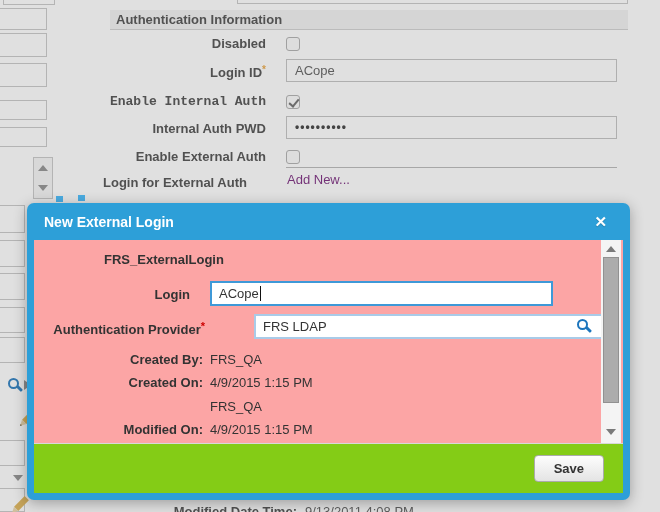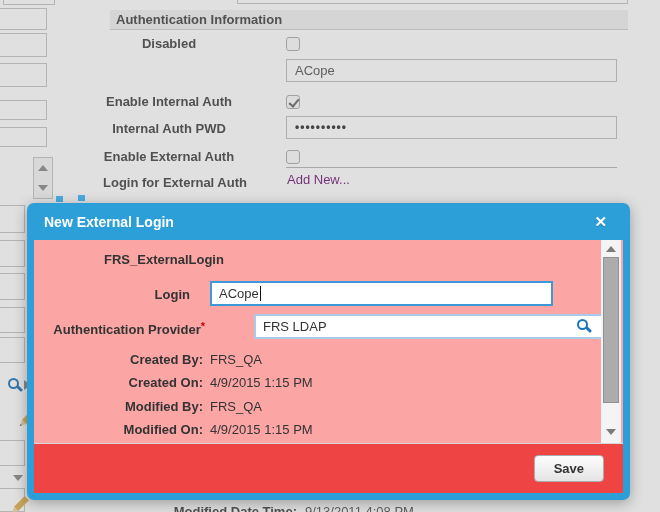--- a/index.html
+++ b/index.html
@@ -6,21 +6,21 @@
   html,body { background:#fff; }
   body { font-family:"Liberation Sans", sans-serif; font-size:13px; color:#444; }
   #stage { position:relative; width:660px; height:512px; overflow:hidden; background:#fff; }
 
   
   .bg { position:absolute; inset:0; z-index:1; }
   .frag-box { position:absolute; background:#fff; border:1px solid #c6c6c6; }
   .section-bar { position:absolute; left:110px; top:10px; width:518px; height:20px;
                  background:#f1f1f1; border-bottom:1px solid #cfcfcf;
                  font-weight:bold; color:#444; line-height:19px; padding-left:6px; }
-  .bg-label { position:absolute; left:60px; width:218px; text-align:center;
+  .bg-label { position:absolute; left:48px; width:218px; text-align:right;
               font-weight:bold; color:#444; white-space:nowrap; }
   .req-orange { color:#e8a33d; font-size:10px; vertical-align:4px; }
   .req-red { color:#cc0000; font-size:11px; vertical-align:4px; }
   .bg-input { position:absolute; left:286px; width:331px; height:23px; background:#fff;
               border:1px solid #bfbfbf; color:#555; line-height:21px; padding-left:8px; }
   .pwd { letter-spacing:1px; font-size:12px; font-weight:bold; color:#333; }
   .cb { position:absolute; width:14px; height:14px; background:#fbfbfb;
         border:1px solid #ababab; border-radius:3px; }
   .cb.checked::after { content:""; position:absolute; left:4px; top:1px; width:4px; height:8px;
         border:solid #666; border-width:0 2px 2px 0; transform:rotate(40deg); }
@@ -56,21 +56,21 @@
   .m-label { position:absolute; text-align:right; font-weight:bold; color:#333; white-space:nowrap; }
   .m-input { position:absolute; background:#fff; color:#333; display:flex; align-items:center; }
   .login-input { left:176px; top:41px; width:343px; height:25px; border:2px solid #3e99d8; padding-left:7px; }
   .caret { width:1px; height:15px; background:#111; margin-left:1px; }
   .prov-input { left:178px; top:74px; width:360px; height:25px; border:2px solid #a9cbe8; padding:0 9px 0 7px;margin-left:42px; }
   .prov-input .spacer { flex:1; }
   .m-value { position:absolute; color:#333; white-space:nowrap; }
   .vscroll { position:absolute; right:2px; top:0; width:20px; height:203px; background:#f4f4f4; }
   .vthumb { position:absolute; left:2px; top:17px; width:16px; height:146px;
             background:#acacac; border:1px solid #919191; }
-  .modal-footer { width:589px; height:50px; background:#ef4444; border-top:1px solid #d8d8d8;
+  .modal-footer { width:589px; height:50px; background:#84cc16; border-top:1px solid #d8d8d8;
             display:flex; align-items:center; justify-content:flex-end; gap:8px; padding-right:19px; }
   .btn { height:27px; padding:0 19px; font-family:"Liberation Sans",sans-serif; font-size:13px;
          font-weight:bold; color:#333; background:linear-gradient(#fdfdfd,#e4e4e4);
          border:1px solid #ababab; border-radius:4px; cursor:pointer; }
 
   
   .bottom-label { position:absolute; left:100px; width:197px; top:504px; text-align:right;
                   font-weight:bold; color:#444; white-space:nowrap; }
   .bottom-value { position:absolute; left:305px; top:504px; color:#555; white-space:nowrap; }
 </style>
@@ -93,23 +93,26 @@
     <div class="spinner">
       <span class="tri-up" style="left:4px; top:7px;"></span>
       <span class="tri-down" style="left:4px; top:27px;"></span>
     </div>
 
     <div class="section-bar">Authentication Information</div>
 
     <div class="bg-label" style="top:36px;">Disabled</div>
     <div class="cb" style="left:286px; top:37px;"></div>
 
+    <div class="bg-label" style="top:64px;">
+      <span>Login ID</span><span class="req-orange">*</span>
+    </div>
     <div class="bg-input" style="top:59px;">ACope</div>
 
-    <div class="bg-label" style="top:94px;">Enable Internal Auth</div>
+    <div class="bg-label" style="top:94px;font-family:Liberation Mono, monospace;">Enable Internal Auth</div>
     <div class="cb checked" style="left:286px; top:95px;"></div>
 
     <div class="bg-label" style="top:121px;">Internal Auth PWD</div>
     <div class="bg-input pwd" style="top:116px;">••••••••••</div>
 
     <div class="bg-label" style="top:149px;">Enable External Auth</div>
     <div class="cb" style="left:286px; top:150px;"></div>
 
     <div class="divider" style="top:167px;"></div>
     <div style="position:absolute; left:103px; top:175px; font-weight:bold; color:#444; white-space:nowrap;">Login for External Auth</div>
@@ -179,21 +182,20 @@
         <span class="mag" style="position:relative; left:-8px; top:-2px;"></span>
         <span class="tri-right" style="position:relative; left:6px; top:0; border-left-color:#9a9a9a;"></span>
       </div>
 
       <div class="m-label" style="left:0; width:169px; top:112px;">Created By:</div>
       <div class="m-value" style="left:176px; top:112px;">FRS_QA</div>
 
       <div class="m-label" style="left:0; width:169px; top:135px;">Created On:</div>
       <div class="m-value" style="left:176px; top:135px;">4/9/2015 1:15 PM</div>
 
-      <div class="m-label" style="left:0; width:169px; top:159px;">Modified By:</div>
       <div class="m-value" style="left:176px; top:159px;">FRS_QA</div>
 
       <div class="m-label" style="left:0; width:169px; top:182px;">Modified On:</div>
       <div class="m-value" style="left:176px; top:182px;">4/9/2015 1:15 PM</div>
 
       <div class="vscroll">
         <span class="tri-up" style="left:5px; top:6px; border-bottom-color:#7a7a7a;"></span>
         <div class="vthumb"></div>
         <span class="tri-down" style="left:5px; top:189px; border-top-color:#7a7a7a;"></span>
       </div>

